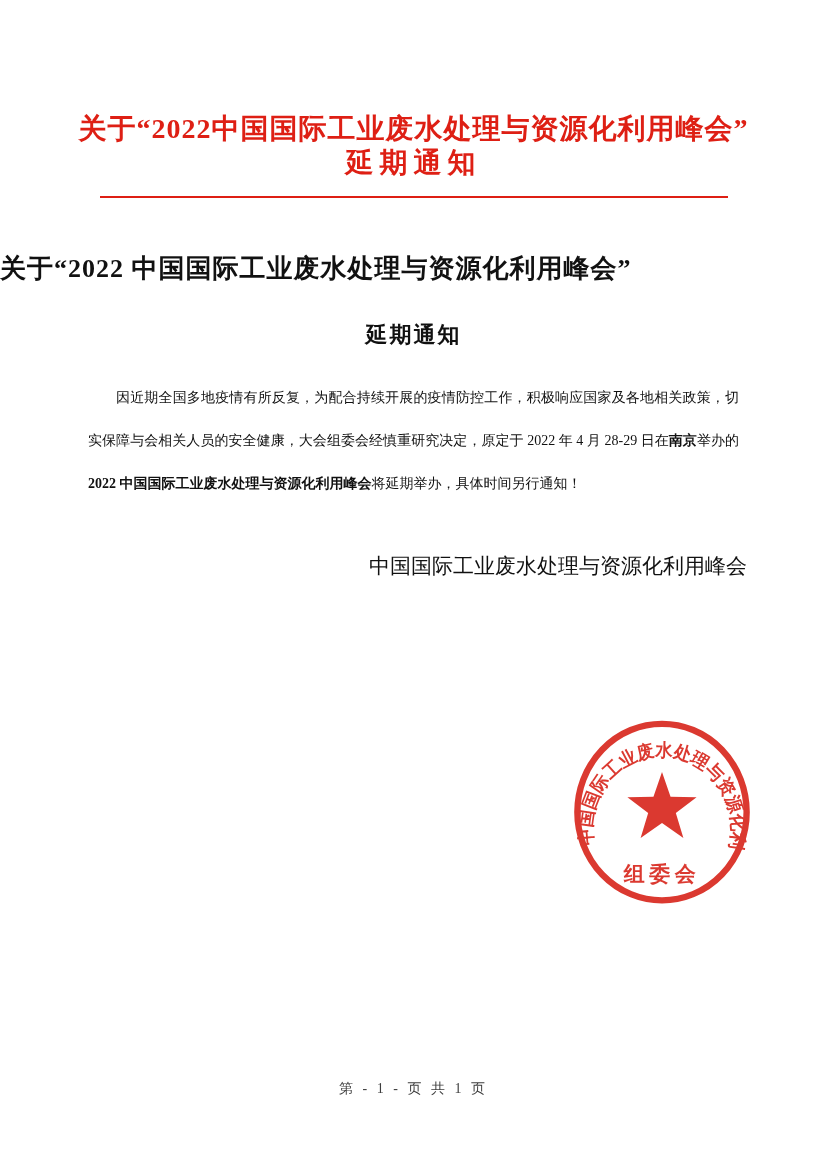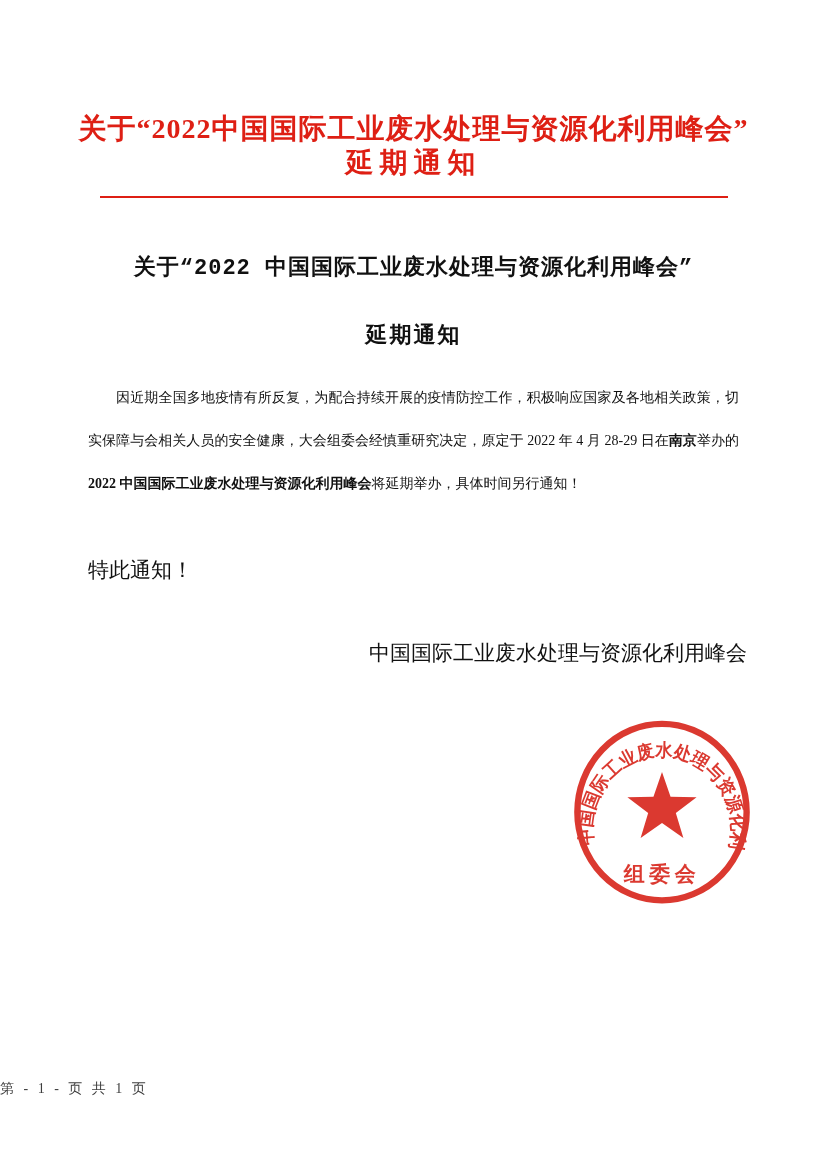--- a/index.html
+++ b/index.html
@@ -28,26 +28,24 @@
   .red-rule {
     width: 628px;
     margin: 16px auto 0 auto;
     border: none;
     border-top: 2px solid var(--accent, #de1f14);
     height: 0;
   }
   
   .doc-title-1 {
     margin-top: 56px;
-    text-align: center;
-    font-size: 22px;
+    font-size: 26px;
     font-weight: bold;
     line-height: 30px;
     letter-spacing: 1px;
-    font-family: Liberation Mono, monospace;
   }
   .doc-title-2 {
     margin-top: 36px;
     text-align: center;
     font-size: 22px;
     font-weight: bold;
     line-height: 30px;
     letter-spacing: 2px;
   }
   
@@ -83,20 +81,21 @@
     opacity: 0.92;
     pointer-events: none;
   }
   .stamp svg { width: 100%; height: 100%; }
   
   .page-footer {
     position: absolute;
     left: 0;
     top: 1080px;
     width: 100%;
+    text-align: center;
     font-size: 14px;
     letter-spacing: 3px;
     color: var(--footer-color, #3d3d3d);
   }
 </style>
 </head>
 <body>
 
 <div class="page">
 
@@ -109,21 +108,20 @@
   </header>
 
   <main>
     <h1 class="doc-title-1">关于“2022 中国国际工业废水处理与资源化利用峰会”</h1>
     <h2 class="doc-title-2">延期通知</h2>
 
     <div class="body-text">
       <p><span>因近期全国多地疫情有所反复，为配合持续开展的疫情防控工作，积极响应国家及各地相关政策，切实保障与会相关人员的安全健康，大会组委会经慎重研究决定，原定于 2022 年 4 月 28-29 日在</span><span class="run-bold">南京</span><span>举办的 </span><span class="run-bold">2022 中国国际工业废水处理与资源化利用峰会</span><span>将延期举办，具体时间另行通知！</span></p>
     </div>
 
-    <p class="closing">特此通知！</p>
 
     <div class="sig-block">
       <div class="sig-org">中国国际工业废水处理与资源化利用峰会</div>
     </div>
   </main>
 
   <div class="stamp">
     <svg viewBox="0 0 200 204" xmlns="http://www.w3.org/2000/svg">
       <defs>
         <path id="stampArc" d="M 25,139 A 77 81 0 1 1 175,139" fill="none"></path>

